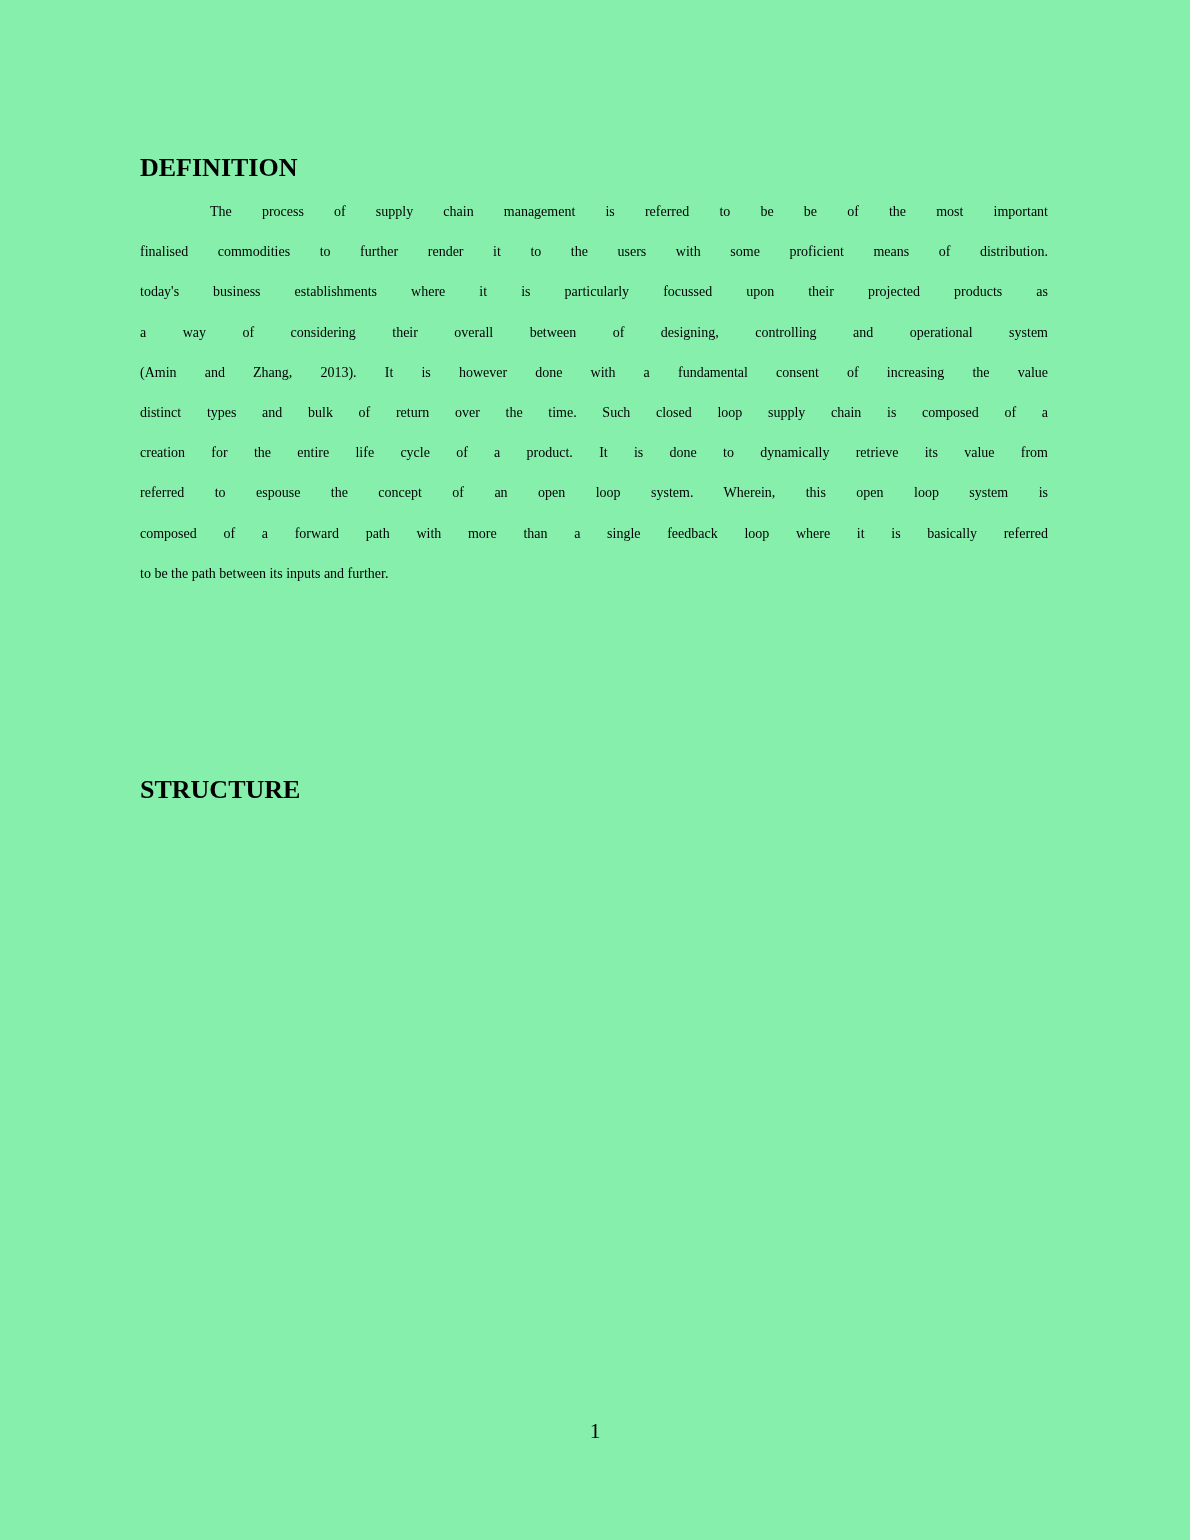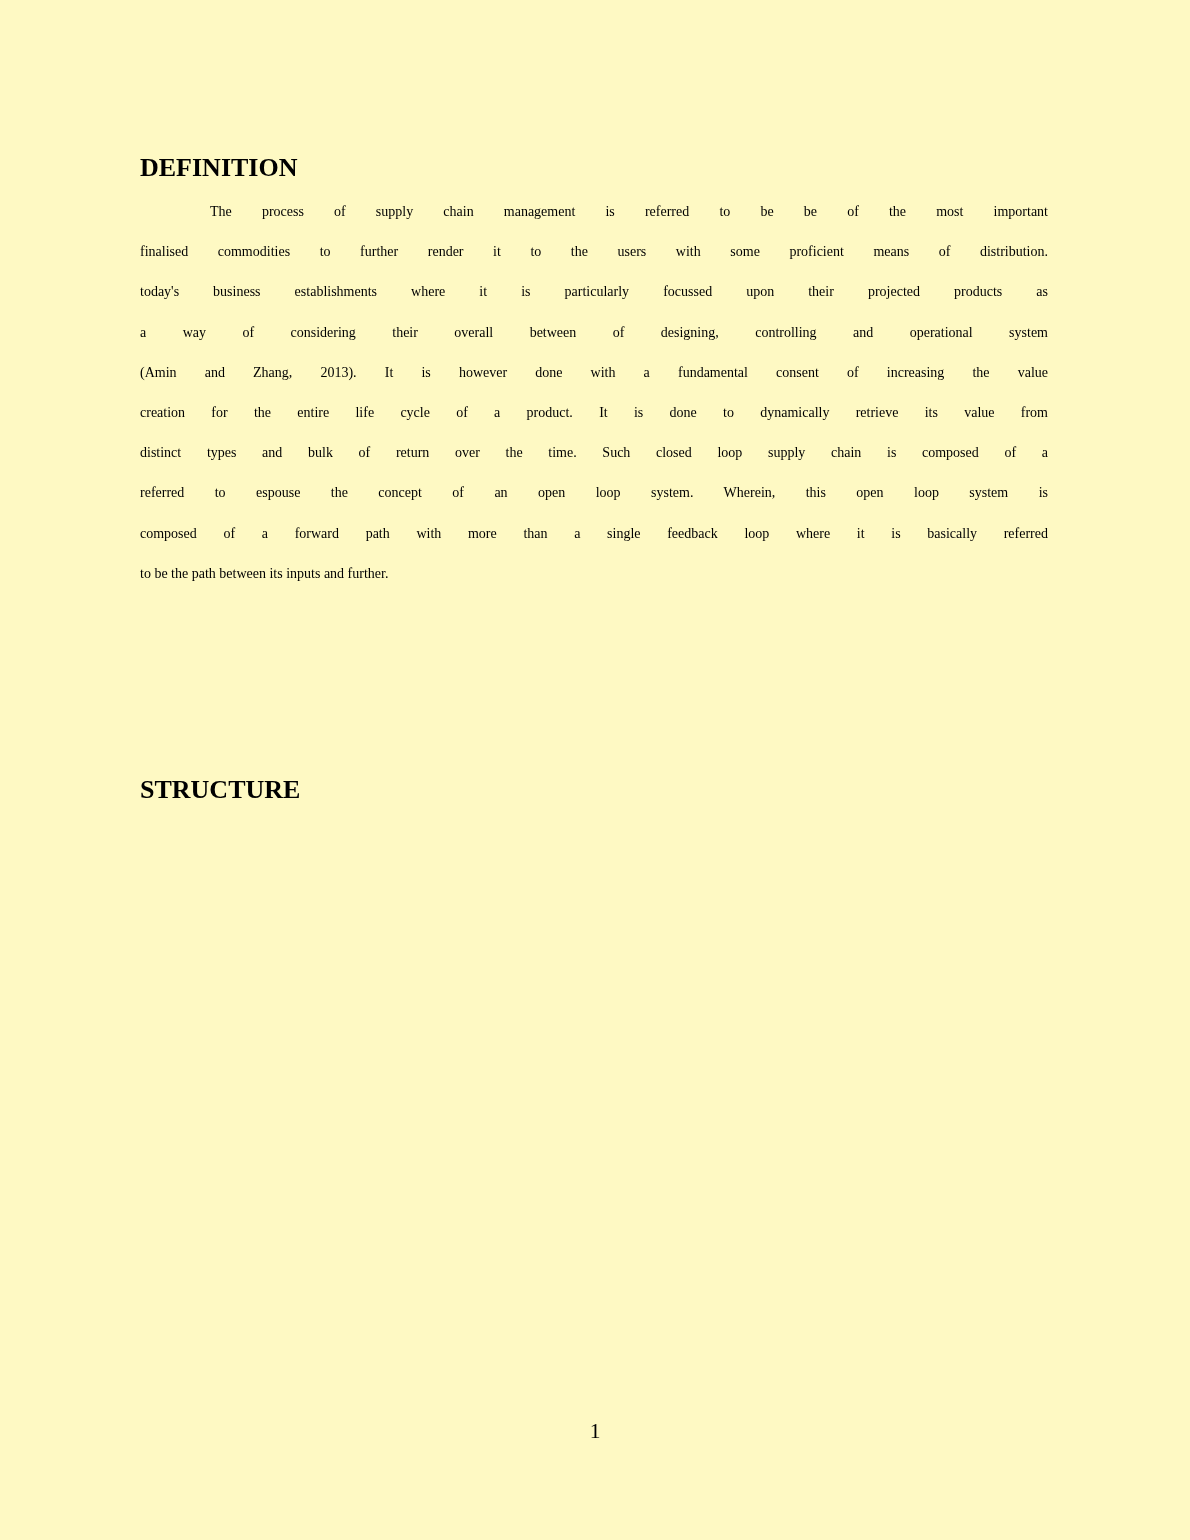--- a/index.html
+++ b/index.html
@@ -13,21 +13,21 @@
       position: relative;
       overflow: hidden;
       font-family: "Liberation Serif", "DejaVu Serif", serif;
       color: #000000;
     }
     .page {
       position: absolute;
       left: 0; top: 0;
       width: 1190px;
       height: 1540px;
-      background: #fef9c3;
+      background: #86efac;
     }
     .heading {
       position: absolute;
       left: 140px;
       font-weight: bold;
       font-size: 26px;
       line-height: 30px;
       margin: 0;
       letter-spacing: 0;
     }
@@ -88,24 +88,24 @@
     <span class="line">
         <span class="line-inner">today's business establishments where it is particularly focussed upon their projected products as</span>
       </span>
     <span class="line">
         <span class="line-inner">a way of considering their overall between of designing, controlling and operational system</span>
       </span>
     <span class="line">
         <span class="line-inner">(Amin and Zhang, 2013). It is however done with a fundamental consent of increasing the value</span>
       </span>
     <span class="line">
-        <span class="line-inner">creation for the entire life cycle of a product. It is done to dynamically retrieve its value from</span>
+        <span class="line-inner">distinct types and bulk of return over the time. Such closed loop supply chain is composed of a</span>
       </span>
     <span class="line">
-        <span class="line-inner">distinct types and bulk of return over the time. Such closed loop supply chain is composed of a</span>
+        <span class="line-inner">creation for the entire life cycle of a product. It is done to dynamically retrieve its value from</span>
       </span>
     <span class="line">
         <span class="line-inner">referred to espouse the concept of an open loop system. Wherein, this open loop system is</span>
       </span>
     <span class="line">
         <span class="line-inner">composed of a forward path with more than a single feedback loop where it is basically referred</span>
       </span>
     <span class="line last">
         <span class="line-inner">to be the path between its inputs and further.</span>
       </span>

